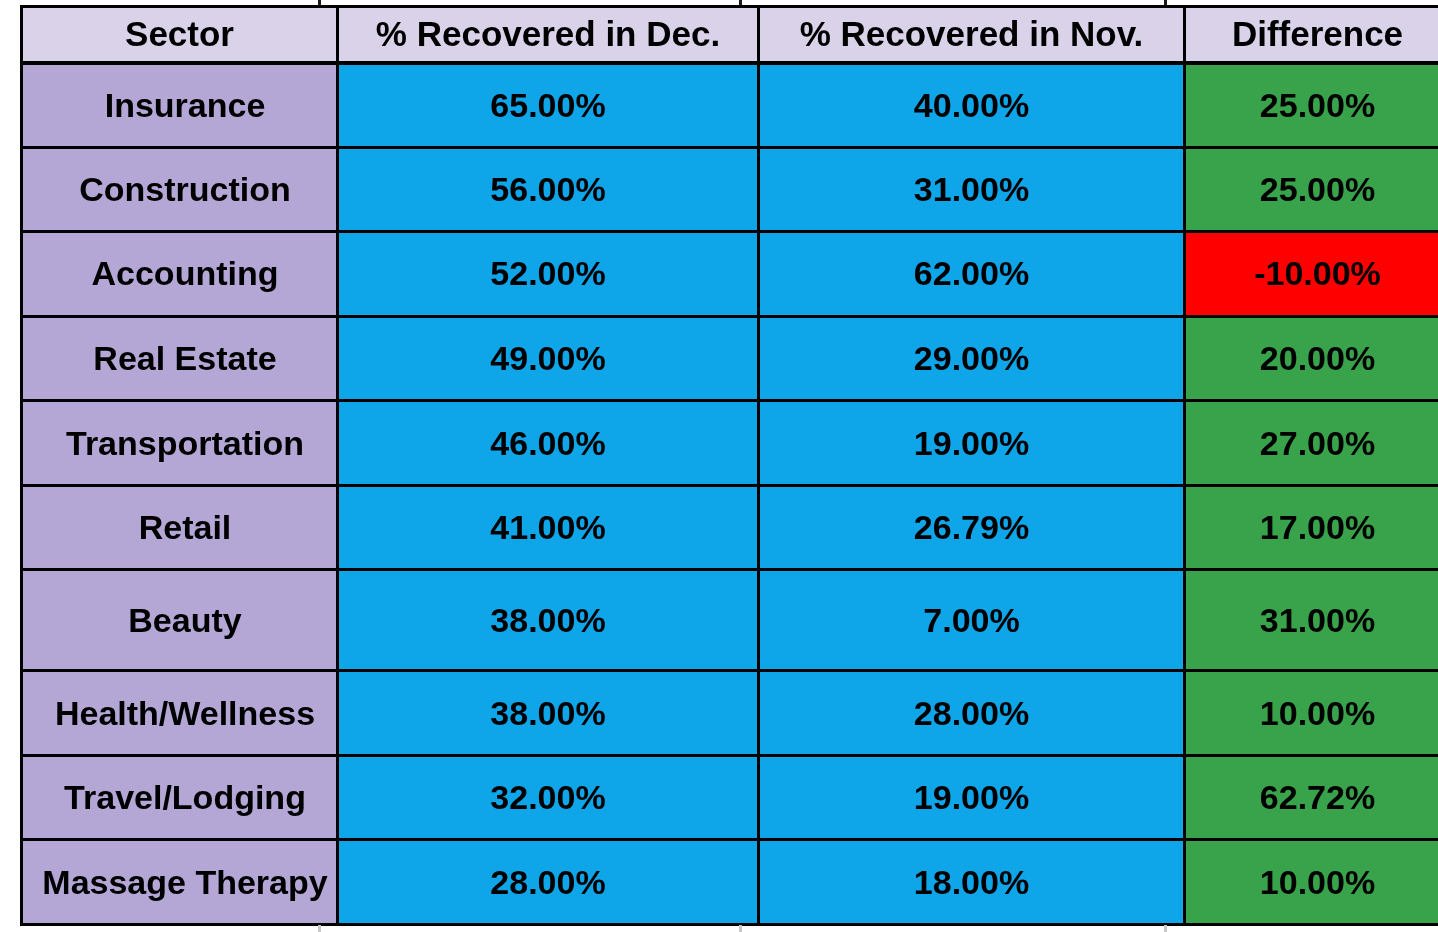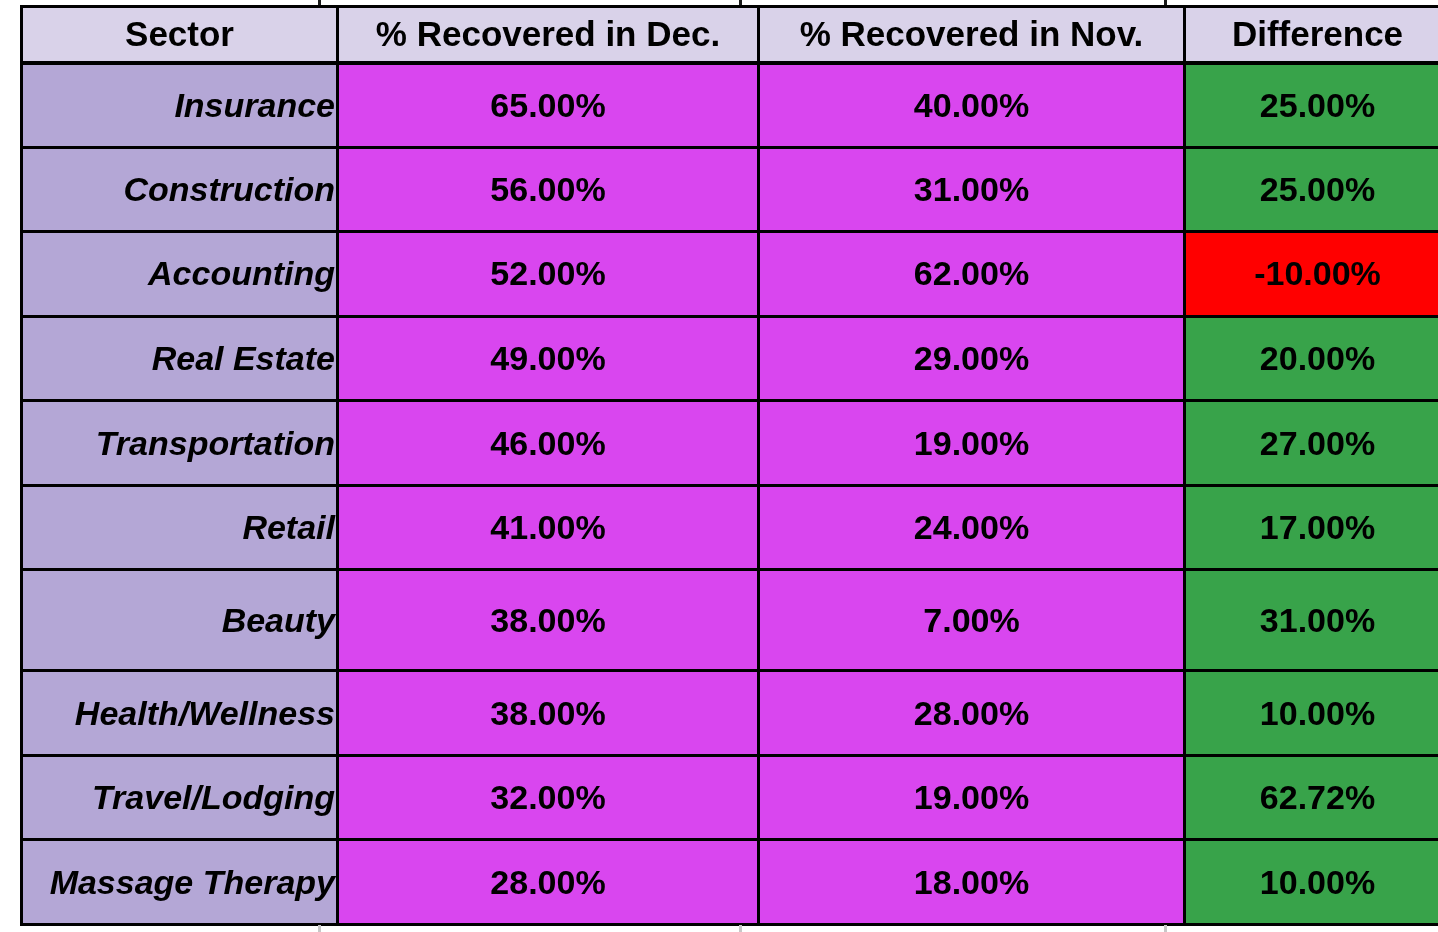--- a/index.html
+++ b/index.html
@@ -38,26 +38,25 @@
   tbody tr.tall { height: 68px; }
   th {
     background: var(--header-bg, #D9D2E9);
     font-size: 35px;
     text-align: center;
     border-bottom-width: 4px !important;
   }
   td { font-size: 34px; }
   td.sector {
     background: var(--sector-bg, #B4A7D6);
-    text-align: right;
+    text-align: center;
     padding-left: 12px;
-    font-style: italic;
   }
   td.num {
-    background: #d946ef;
+    background: #0ea5e9;
     text-align: center;
   }
   td.diff.pos { background: var(--positive-bg, #38A34A); }
   td.diff.neg { background: var(--negative-bg, #FF0000); }
   .stub {
     position: absolute;
     width: 3px;
   }
   .stub.top { top: 0; height: 5px; background: #1a1a1a; }
   .stub.bottom { top: 925px; height: 7px; background: #c8c8c8; }
@@ -113,21 +112,21 @@
         </tr>
         <tr>
           <td class="sector">Transportation</td>
           <td class="num">46.00%</td>
           <td class="num">19.00%</td>
           <td class="num diff pos">27.00%</td>
         </tr>
         <tr>
           <td class="sector">Retail</td>
           <td class="num">41.00%</td>
-          <td class="num">24.00%</td>
+          <td class="num">26.79%</td>
           <td class="num diff pos">17.00%</td>
         </tr>
         <tr class="tall">
           <td class="sector">Beauty</td>
           <td class="num">38.00%</td>
           <td class="num">7.00%</td>
           <td class="num diff pos">31.00%</td>
         </tr>
         <tr>
           <td class="sector">Health/Wellness</td>

